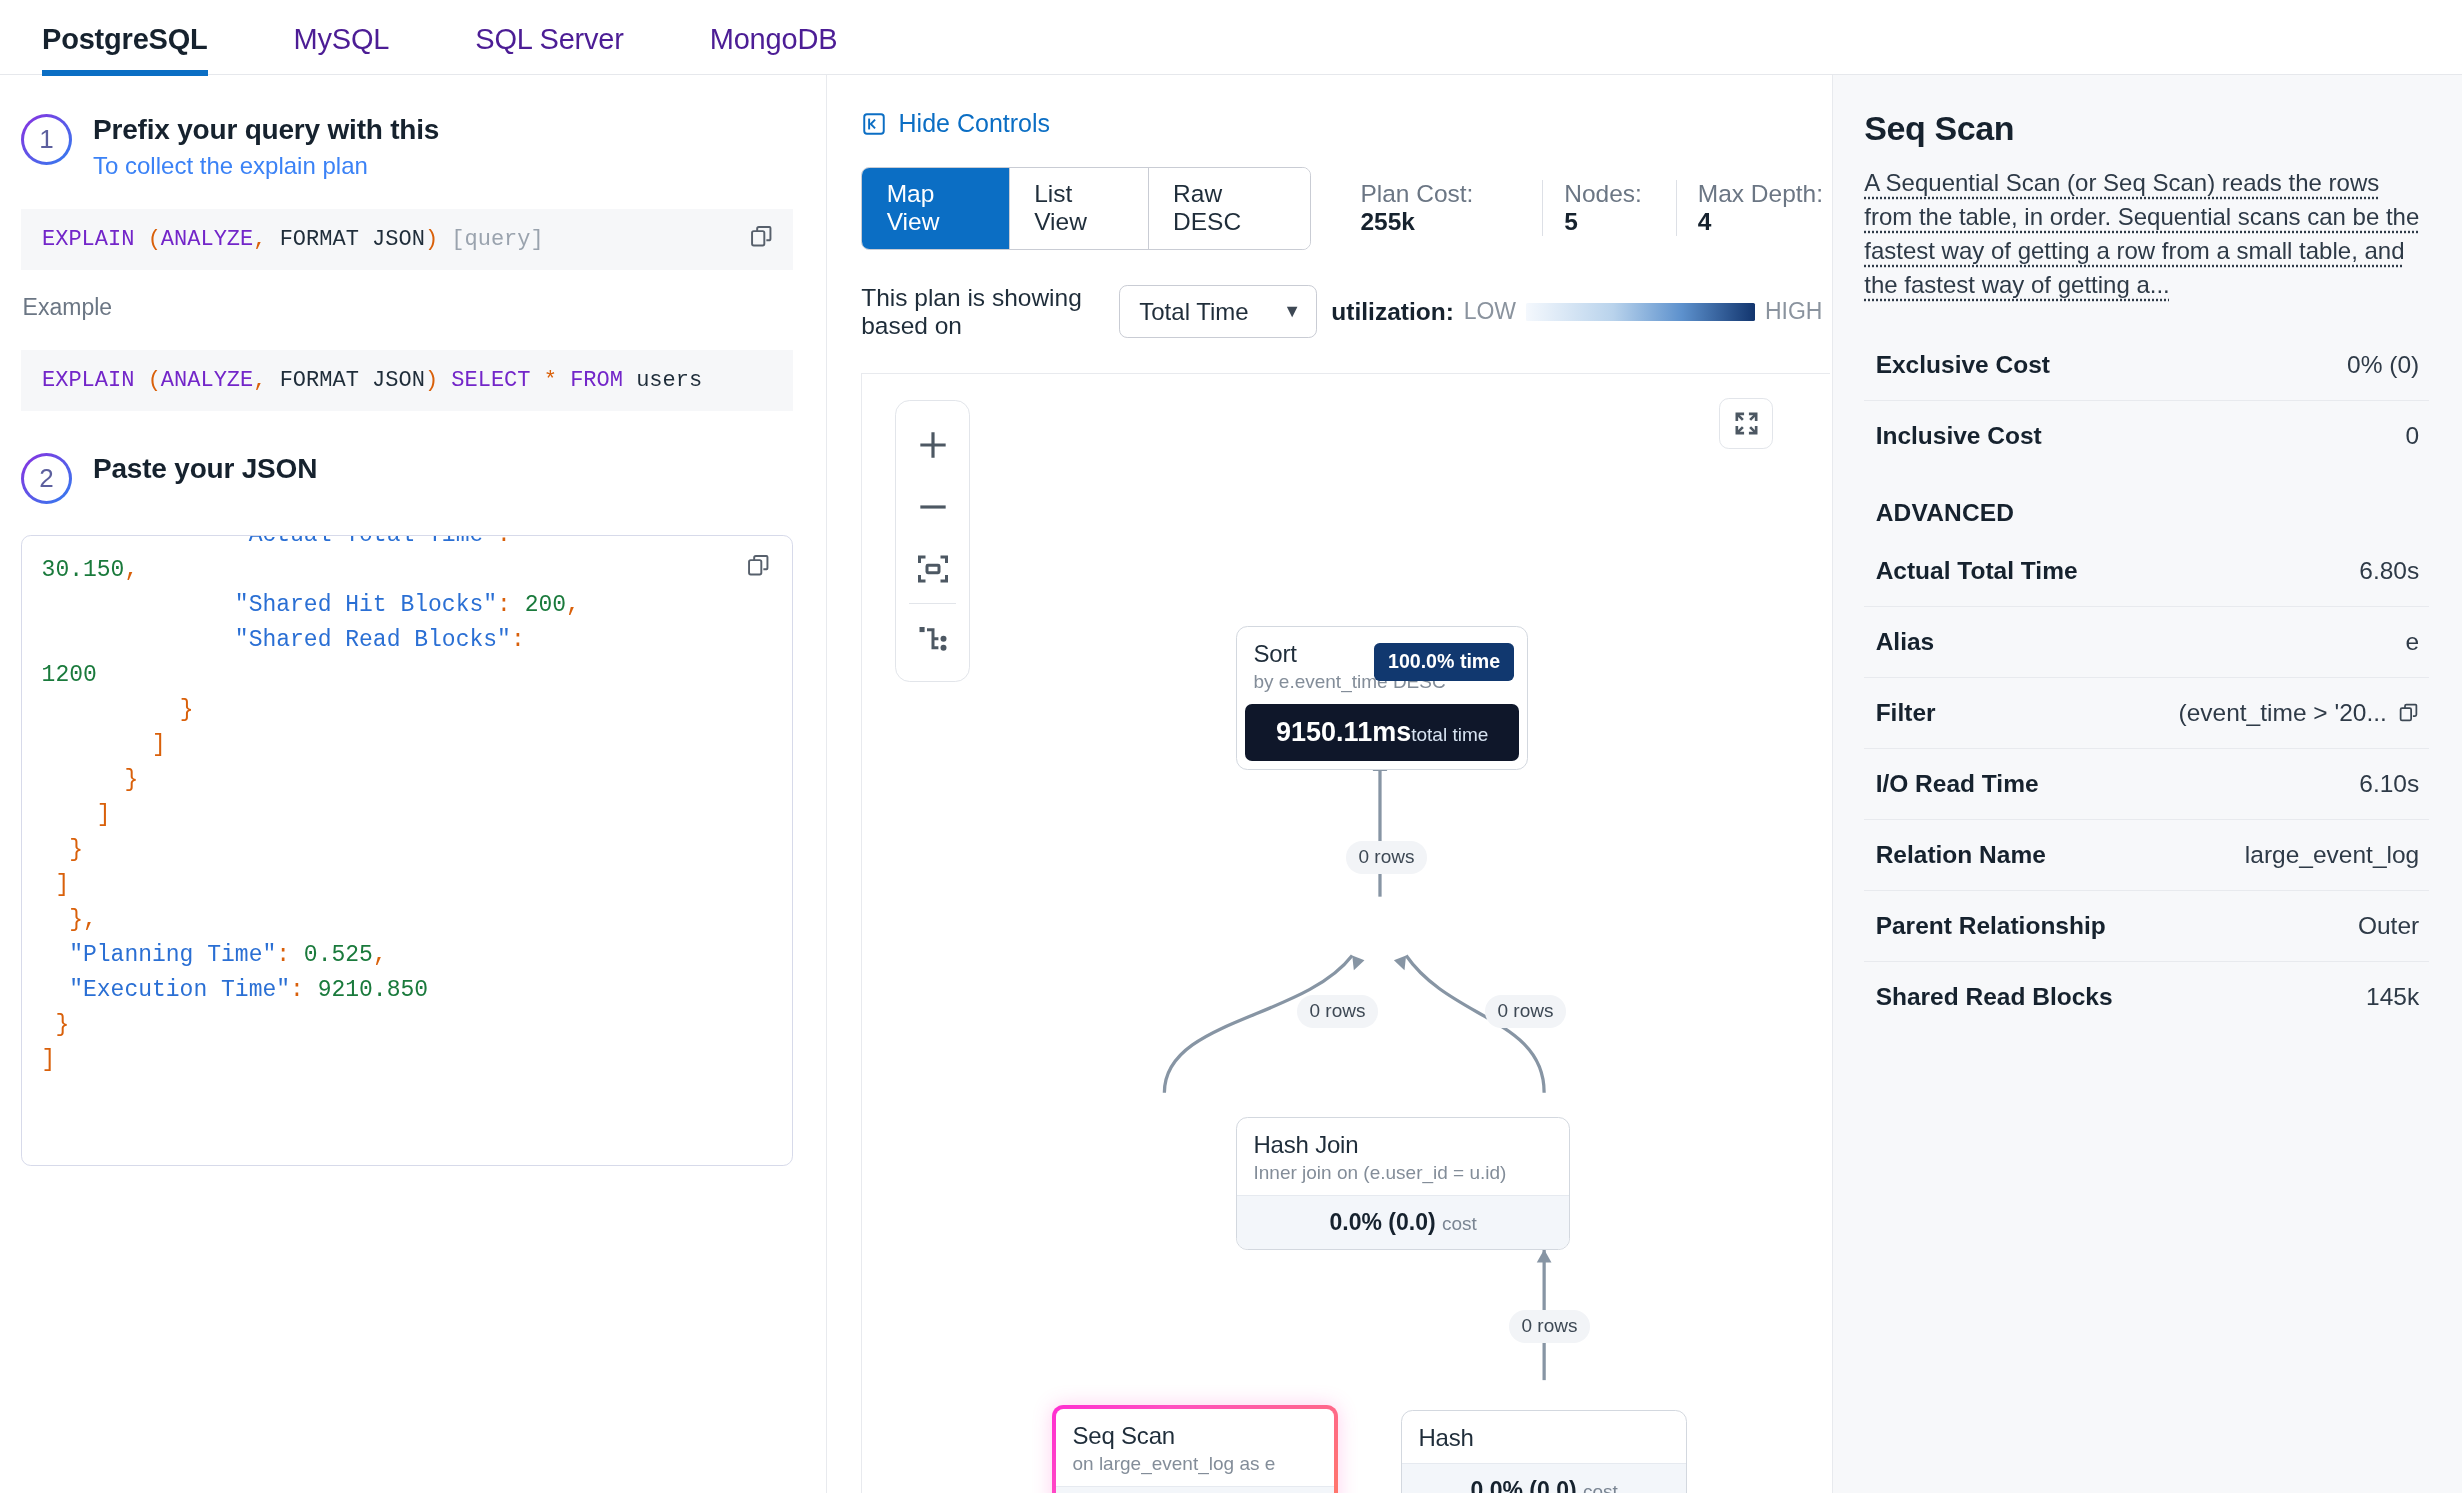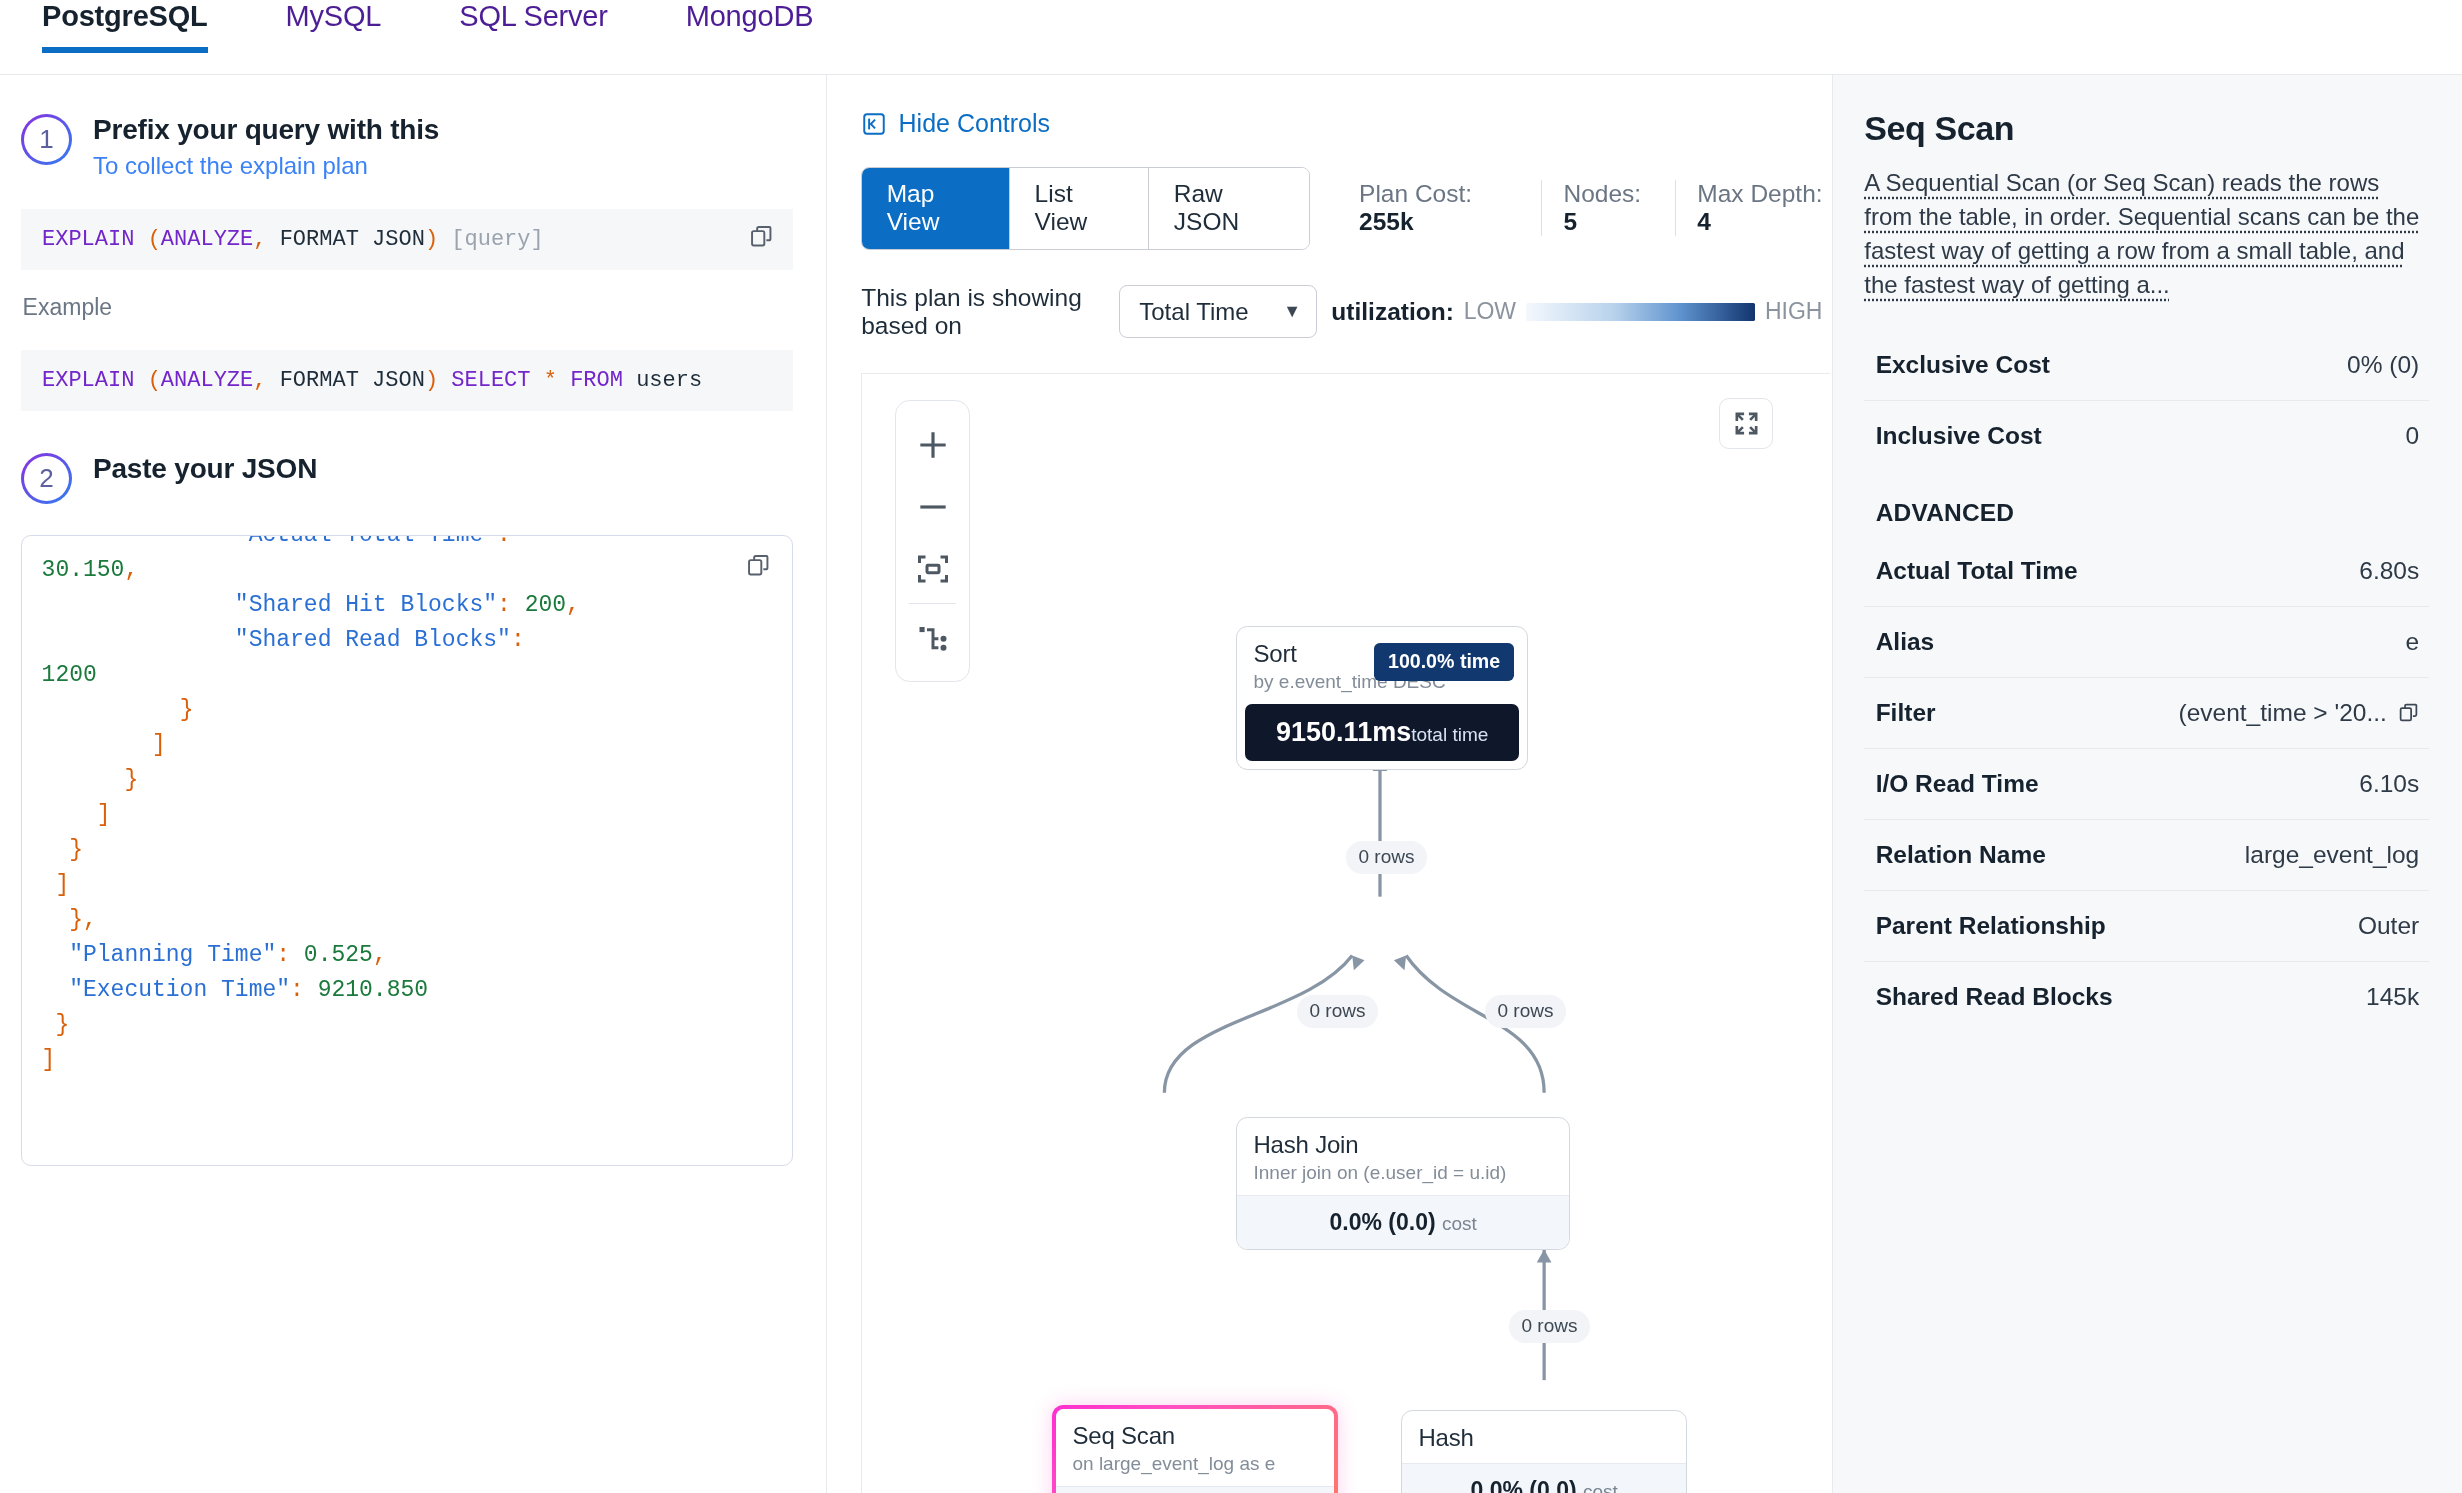--- a/index.html
+++ b/index.html
@@ -10,23 +10,23 @@
     font-family: "Liberation Sans", sans-serif;
     color: #1f2d3a;
     overflow: hidden;
   }
 
   
   .tabbar {
     height: 75px;
     border-bottom: 1.6px solid #e6e8ec;
     display: flex;
-    align-items: flex-start;
+    align-items: flex-end;
     padding-left: 42px;
-    gap: 0;
+    gap: 8px;
   }
   .dbtab {
     font-size: 29px;
     color: #4c1d95;
     padding: 0 44px 18px 0;
     margin-right: 34px;
     position: relative;
     cursor: pointer;
     letter-spacing: -0.2px;
   }
@@ -374,21 +374,21 @@
           <path d="M13 8l-4 4 4 4"></path>
           <path d="M7.5 7v10"></path>
       </svg>
       <span>Hide Controls</span>
     </div>
 
     <div class="seg-row">
       <div class="segctl">
         <div class="seg active">Map View</div>
         <div class="seg">List View</div>
-        <div class="seg">Raw JSON</div>
+        <div class="seg">Raw DESC</div>
       </div>
       <div class="stats">
         <div class="stat"><span>Plan Cost:</span> <b>255k</b></div>
         <div class="stat"><span>Nodes:</span> <b>5</b></div>
         <div class="stat"><span>Max Depth:</span> <b>4</b></div>
       </div>
     </div>
 
     <div class="util-row">
       <span class="util-label">This plan is showing based on</span>

